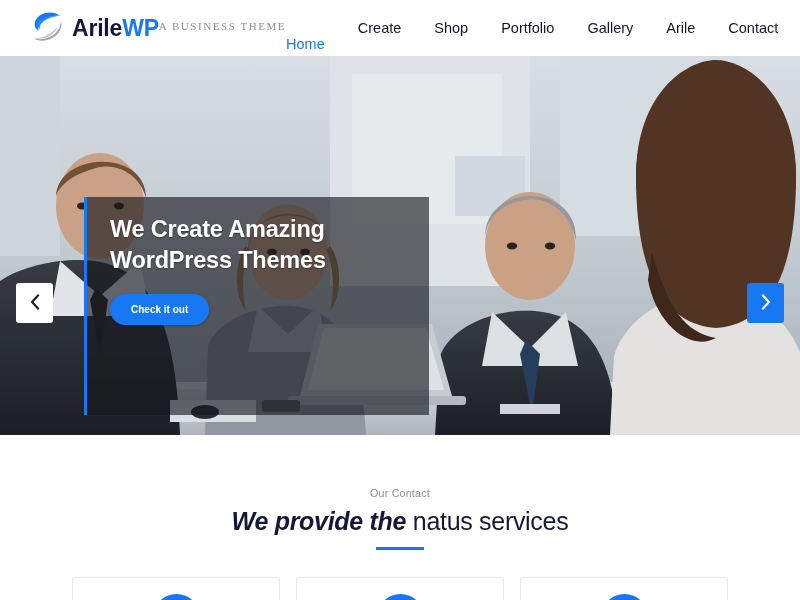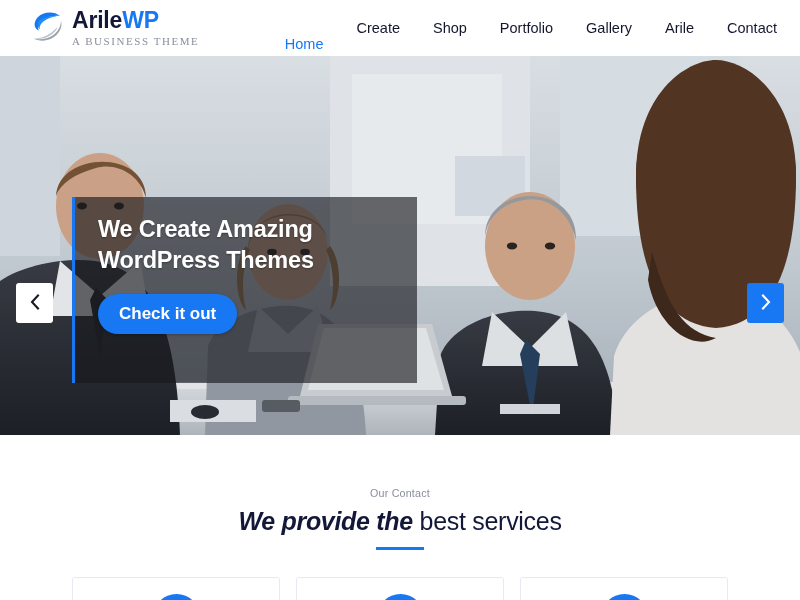--- a/index.html
+++ b/index.html
@@ -20,21 +20,21 @@
     position: relative;
     z-index: 30;
   }
   .brand {
     display: flex;
     align-items: center;
     margin-left: 31px;
     text-decoration: none;
   }
   .brand-mark { width: 34px; height: 36px; margin-right: 7px; flex: none; }
-  .brand-text { display: flex; flex-direction: column; justify-content: center; }
+  .brand-text { display: flex; flex-direction: row; justify-content: center; }
   .brand-title {
     font-size: 23px;
     line-height: 23px;
     font-weight: bold;
     letter-spacing: -0.2px;
     white-space: nowrap;
   }
   .brand-title .b-dark { color: #131838; }
   .brand-title .b-blue { color: #1878f3; }
   .brand-tag {
@@ -69,24 +69,24 @@
     width: 800px;
     height: 379px;
     overflow: hidden;
     background: #6d7277;
   }
   .hero-photo { position: absolute; inset: 0; }
   .hero-photo svg { width: 100%; height: 100%; display: block; }
 
   .hero-caption {
     position: absolute;
-    left: 72px;
+    left: 84px;
     top: 141px;
     width: 345px;
-    height: 186px;
+    height: 218px;
     background: rgba(22,24,28,0.63);
     border-left: 3px solid #1878f3;
     padding: 17px 22px 0 23px;
   }
   .hero-title {
     color: #ffffff;
     font-size: 23.5px;
     font-weight: bold;
     line-height: 31px;
     letter-spacing: -0.2px;
@@ -97,21 +97,21 @@
     color: #f1f2f4;
     font-size: 13.2px;
     line-height: 20px;
     text-shadow: 0 1px 2px rgba(0,0,0,0.35);
   }
   .hero-btn {
     display: inline-block;
     margin-top: 18px;
     background: #1878f3;
     color: #ffffff;
-    font-size: 17px;
+    font-size: 10px;
     font-weight: bold;
     border: none;
     border-radius: 22px;
     padding: 10px 21px;
     cursor: pointer;
     font-family: inherit;
     box-shadow: 0 1px 3px rgba(0,0,0,0.25);
   }
 
   .slider-arrow {
@@ -323,21 +323,21 @@
       <svg class="chev" viewBox="0 0 10 16" fill="none" xmlns="http://www.w3.org/2000/svg">
         <path d="M2 1.5 L8 8 L2 14.5" stroke="#ffffff" stroke-width="2.1" stroke-linecap="square"></path>
       </svg>
     </span>
   </button>
 
 </section>
 
 <section class="services">
   <div class="section-eyebrow">Our Contact</div>
-  <h2 class="section-title"><b>We provide the</b><span> best services</span></h2>
+  <h2 class="section-title"><b>We provide the</b><span> natus services</span></h2>
   <div class="title-rule"></div>
 
   <div class="service-cards">
 
     <div class="service-card">
       <span class="service-icon">
         
       </span>
     </div>
 

